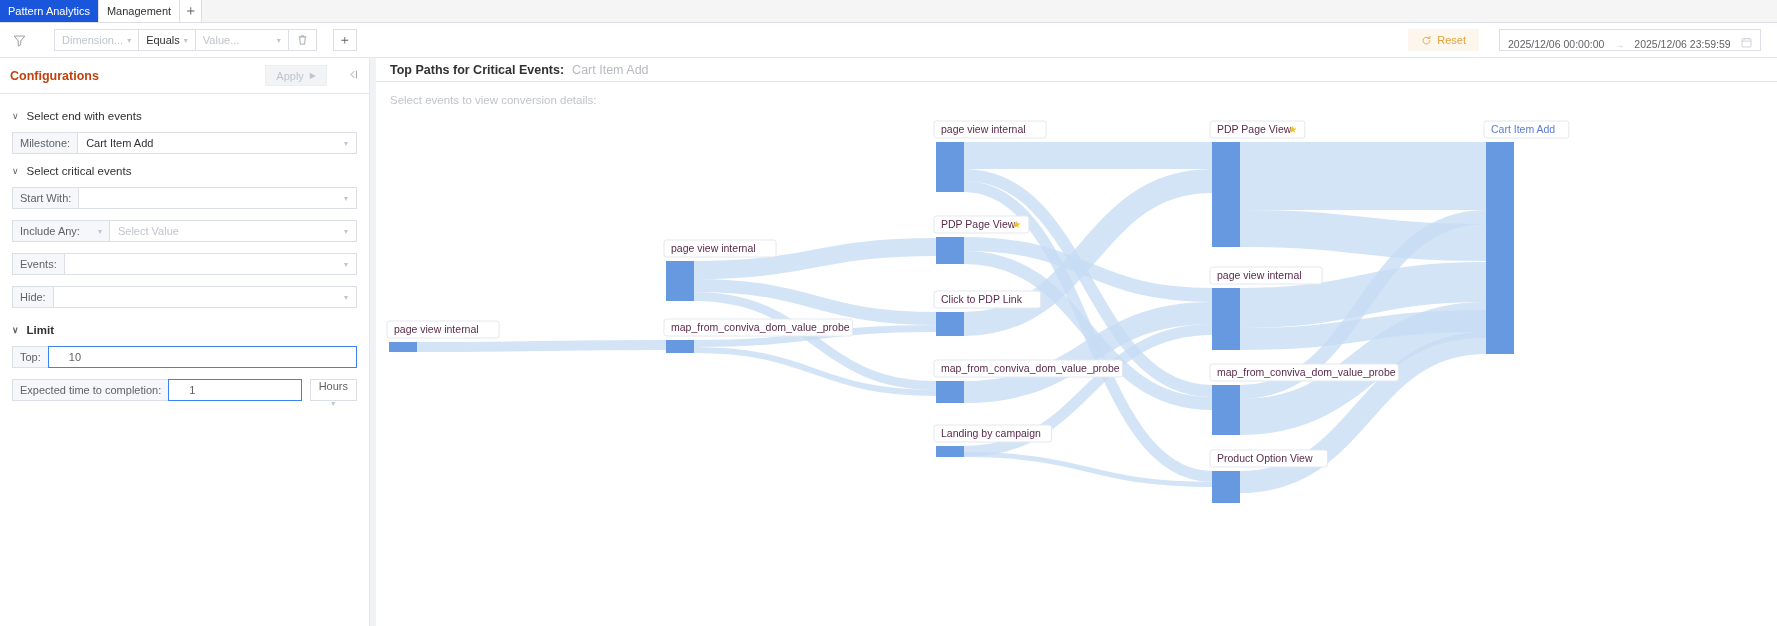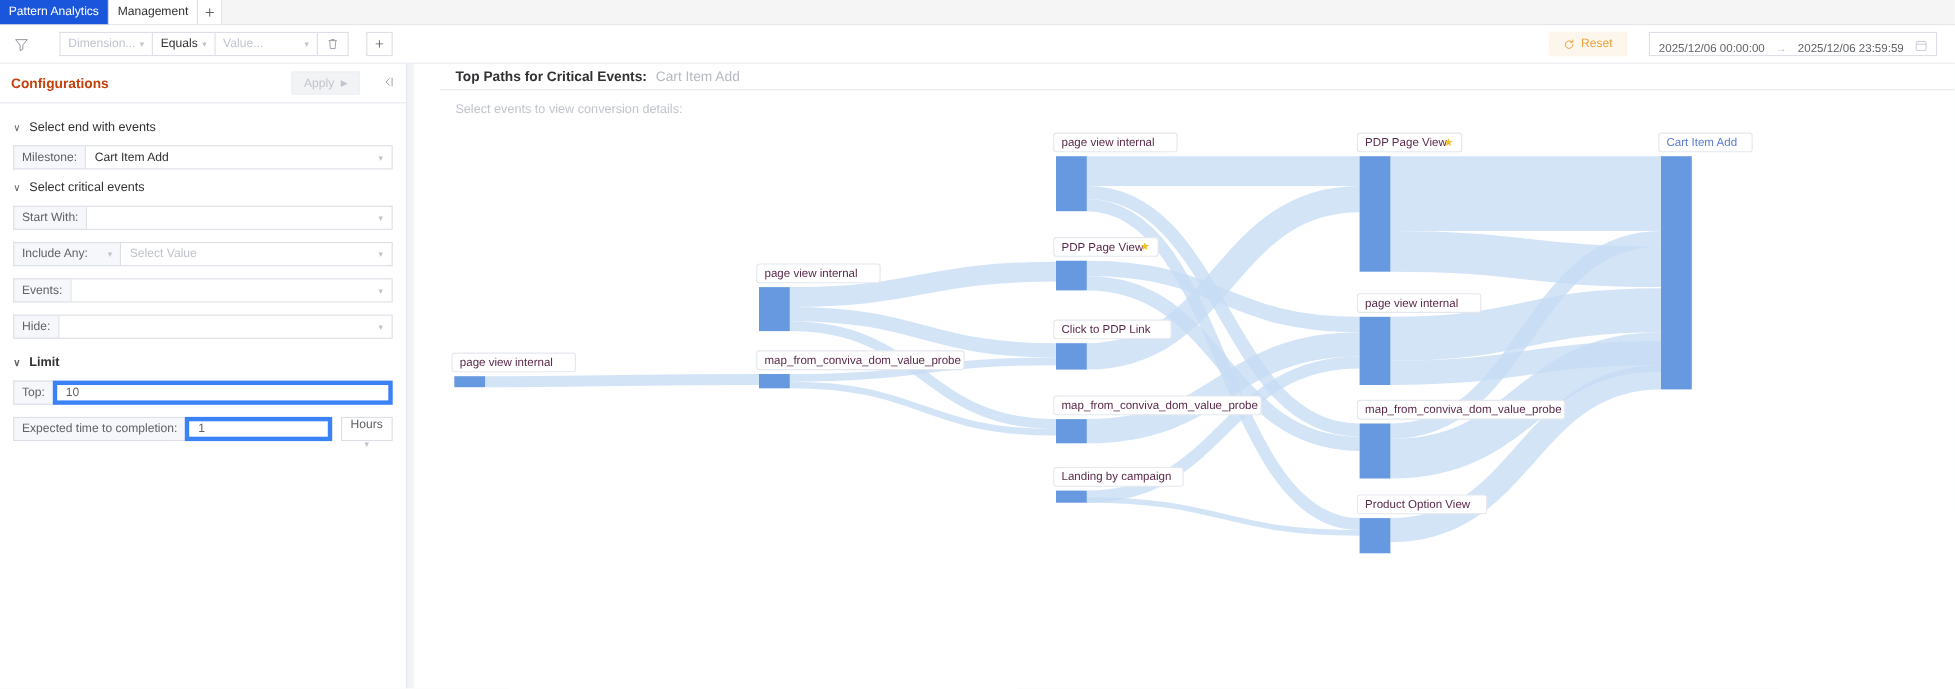--- a/index.html
+++ b/index.html
@@ -167,34 +167,33 @@
   .field-select {
     margin-left: 8px;
     border: 1px solid #dcdfe6; background: #fff;
     display: flex; align-items: center; gap: 7px;
     padding: 0 8px;
     font-size: 11px; color: #606266;
     cursor: pointer;
     flex-direction: column;
   }
   .field-plain {
-    flex: 1; border: 4px solid #3b82f6; background: #fff;
-    display: flex; align-items: center; padding: 0 8px;
+    flex: 1; border: 1px solid #3b82f6; background: #fff;
+    display: flex; align-items: center; padding: 0 20px;
     font-size: 11px; color: #606266;
   }
 
   
   .main {
     flex: 1;
     background: #fff;
     margin-left: 6px;
     display: flex; flex-direction: column;
     position: relative;
     overflow: hidden;
-    padding-left: 24px;
   }
   .main-head {
     height: 36px;
     display: flex; align-items: center; gap: 8px;
     padding: 0 14px;
     border-bottom: 1px solid #e4e7ed;
     font-size: 12.5px;
   }
   .main-head .t1 { font-weight: bold; color: #303133; }
   .main-head .t2 { color: #b6bac1; }

